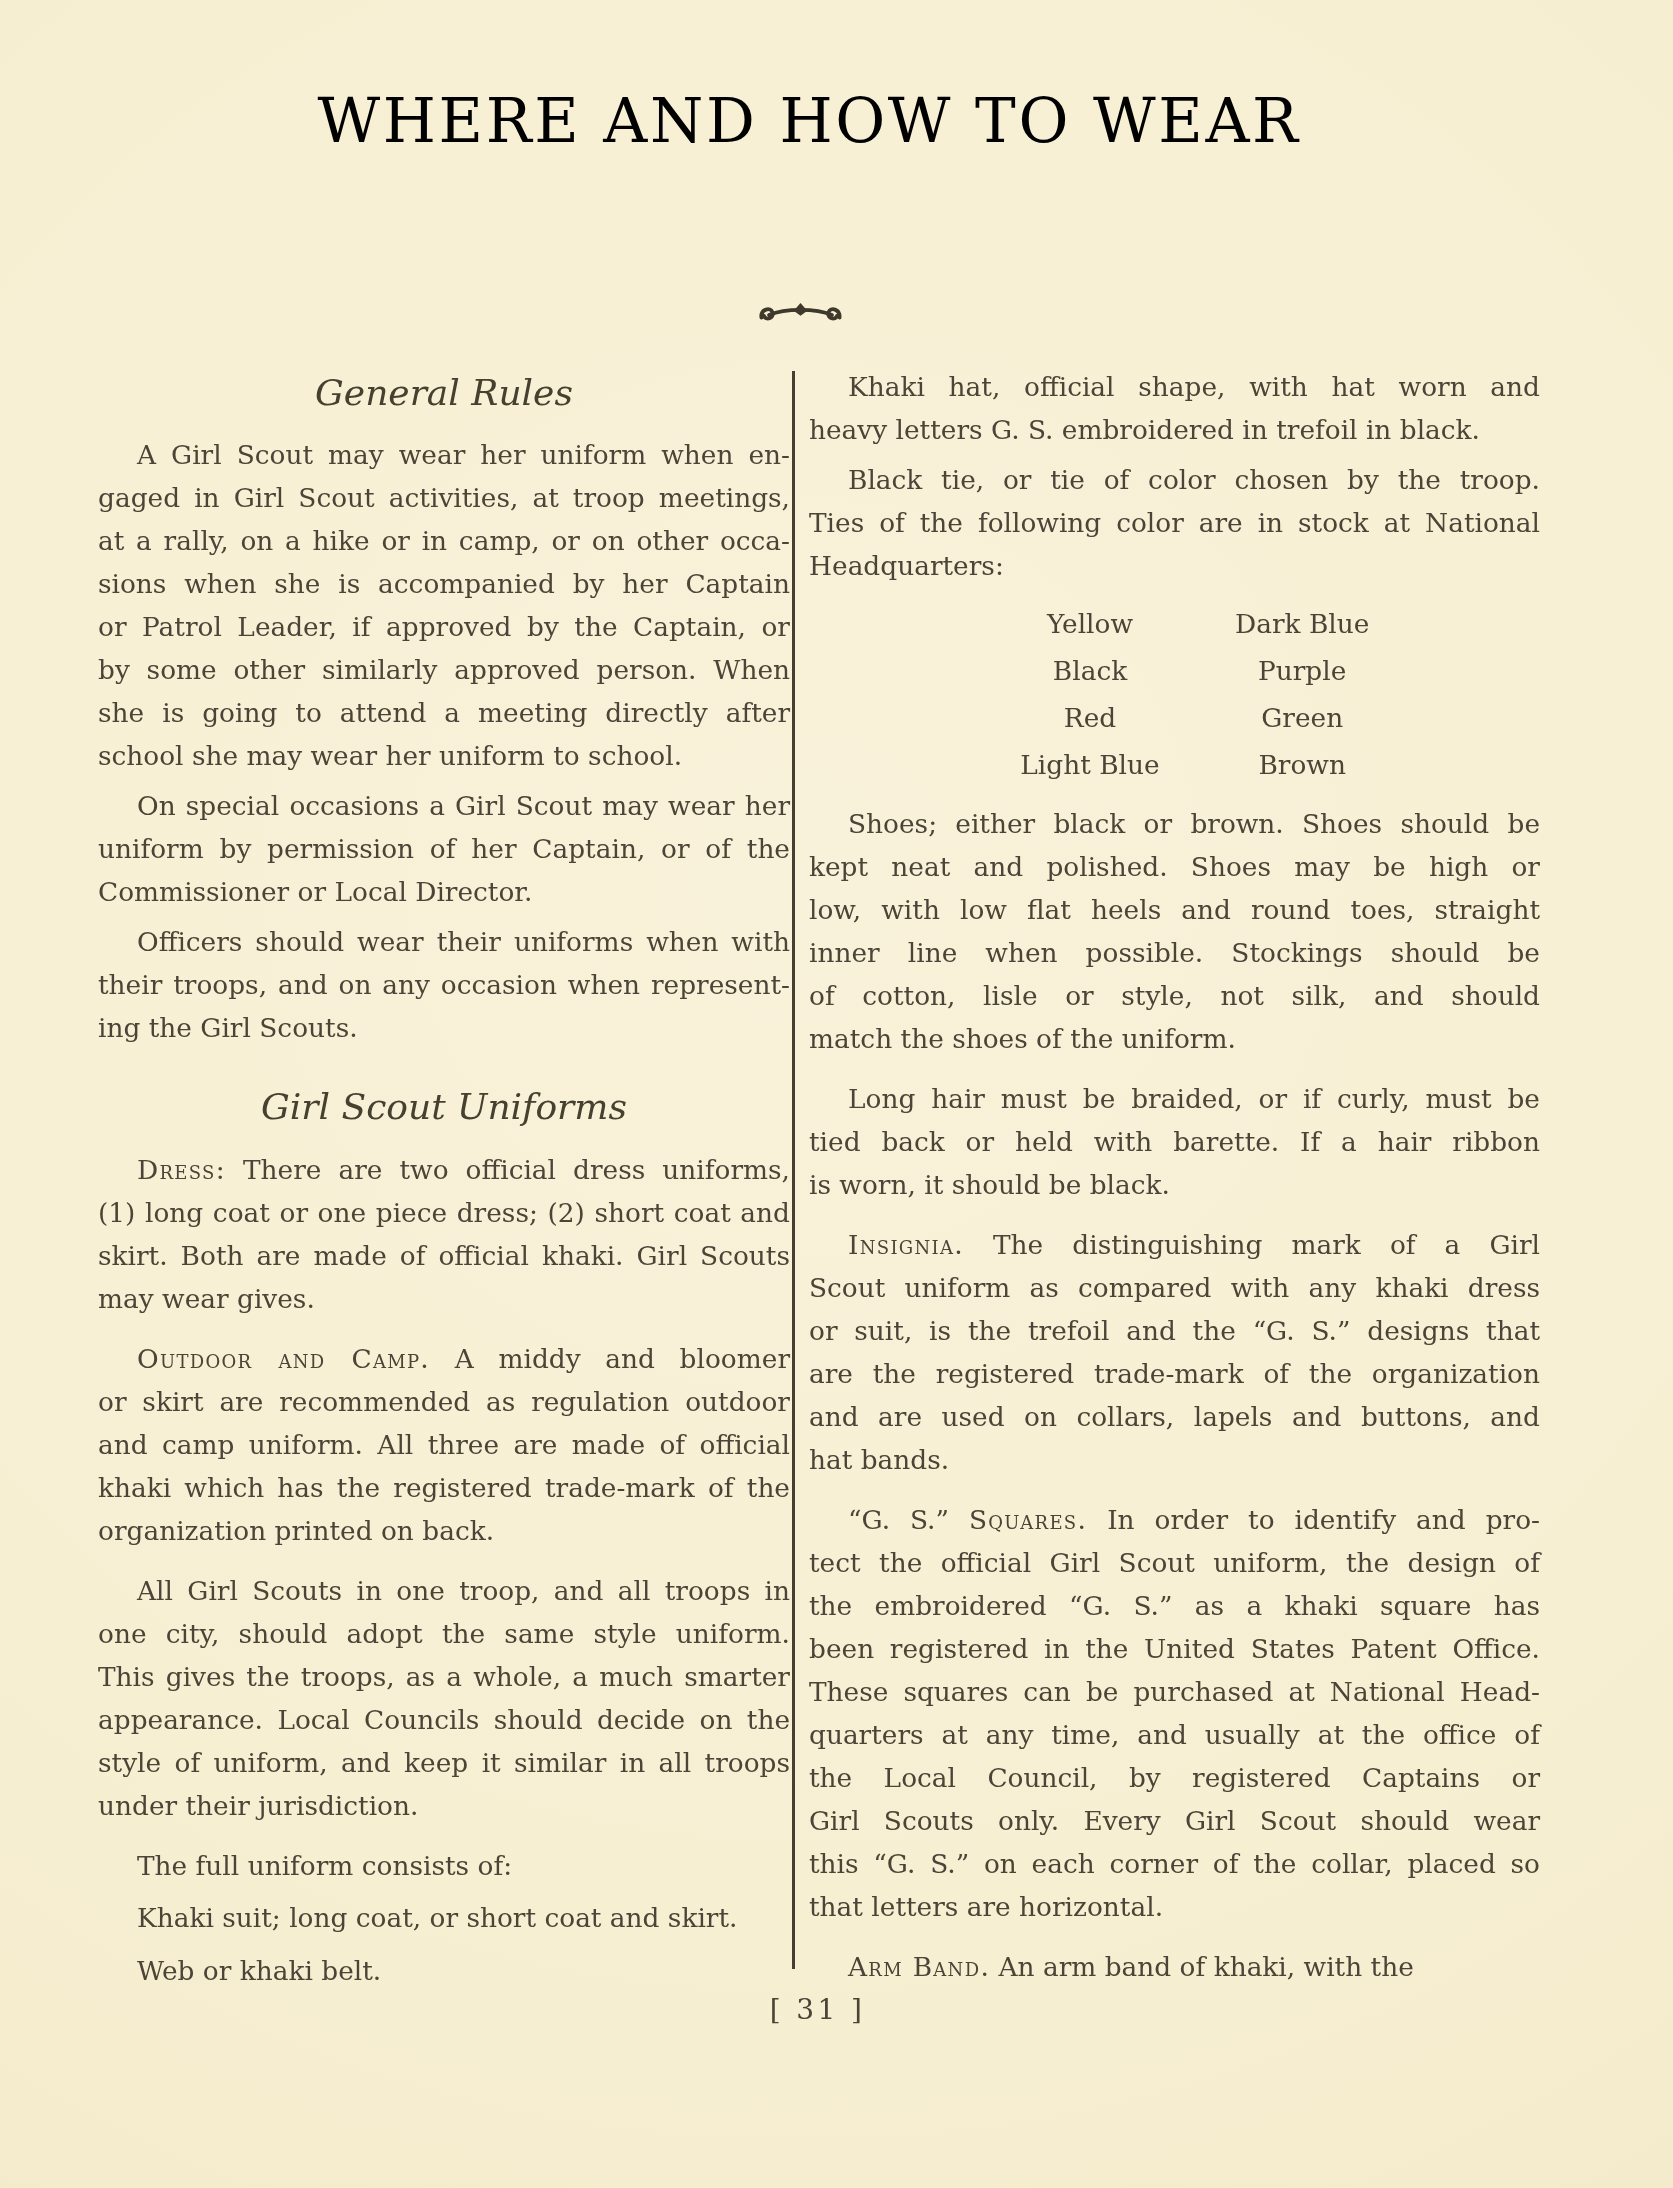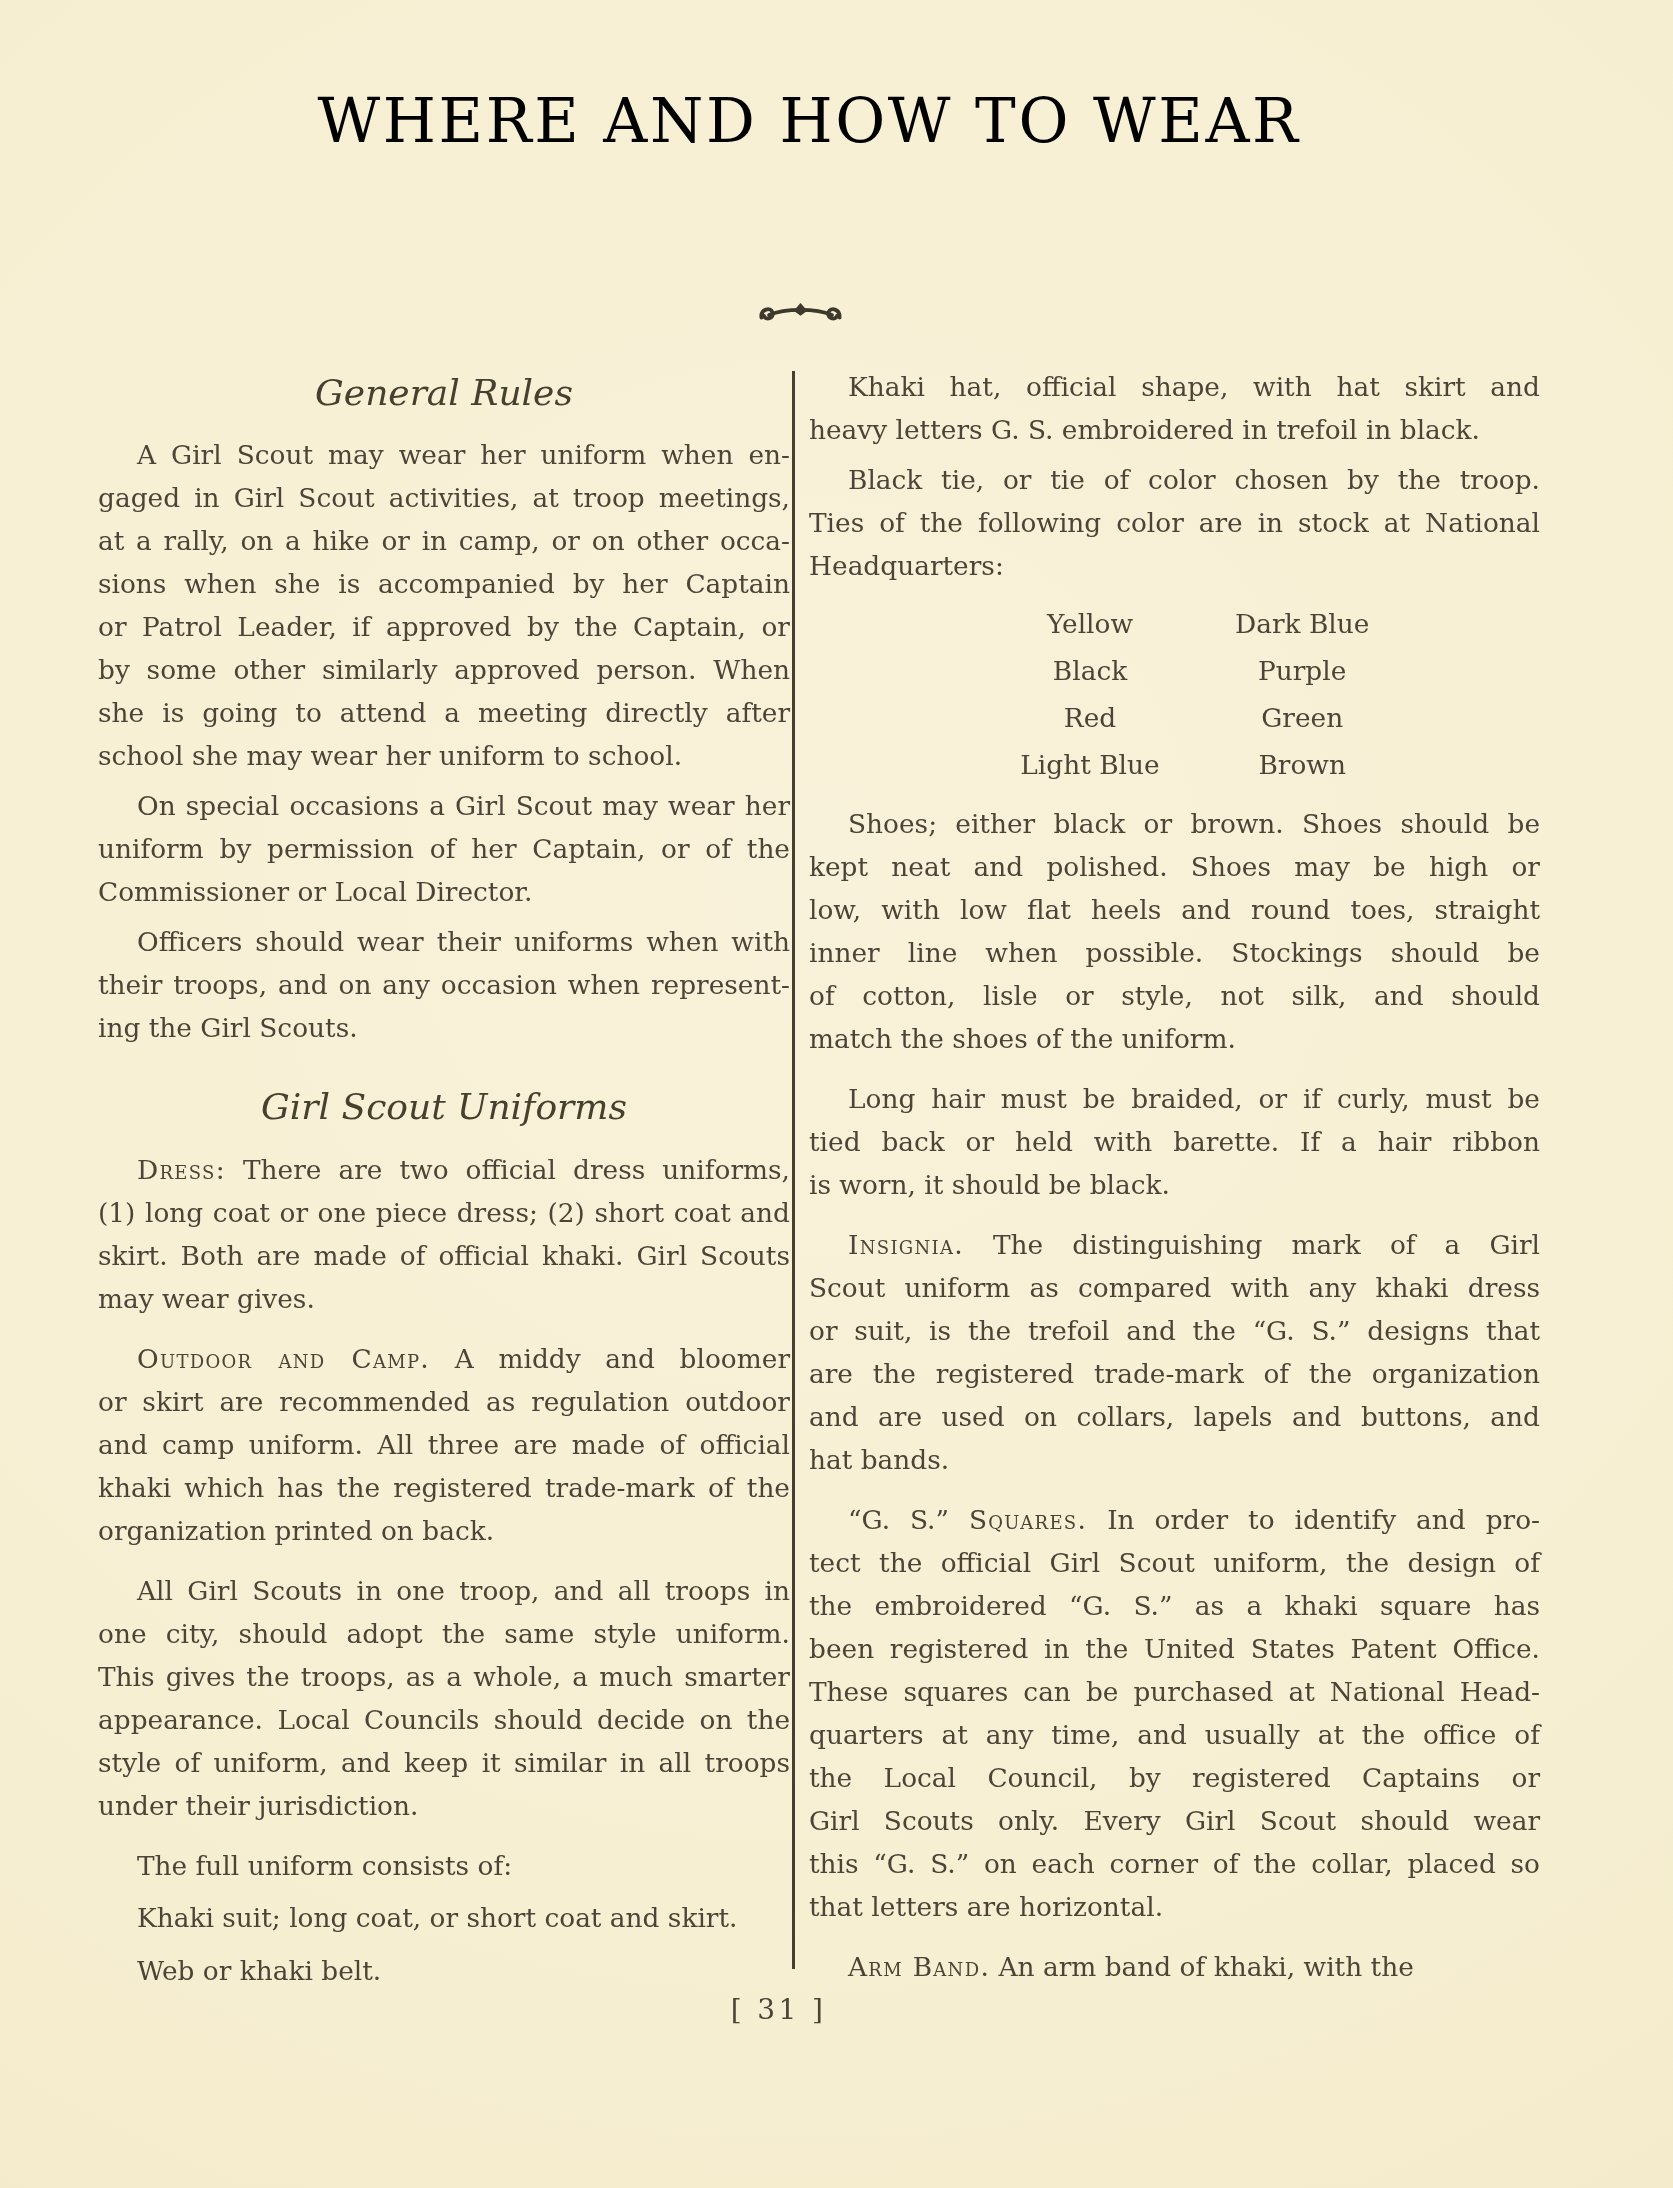--- a/index.html
+++ b/index.html
@@ -106,21 +106,21 @@
   }
   .tie-col {
     line-height: 47px;
   }
   .tie-col.first {
     width: 290px;
   }
   .page-number {
     position: absolute;
     top: 1993px;
-    left: 702px;
+    left: 741px;
     width: 153px;
     text-align: center;
     font-size: 28px;
     letter-spacing: 3.4px;
     color: #4c4437;
   }
 </style>
 </head>
 <body>
 
@@ -191,21 +191,21 @@
     <div class="para listline">
         <div class="line last indent"><span>Khaki suit; long coat, or short coat and skirt.</span></div>
       </div>
     <div class="para listline">
         <div class="line last indent"><span>Web or khaki belt.</span></div>
       </div>
   </div>
 
   <div class="col col-right">
     <div class="para">
-        <div class="line indent"><span>Khaki hat, official shape, with hat skirt and</span></div>
+        <div class="line indent"><span>Khaki hat, official shape, with hat worn and</span></div>
         <div class="line last"><span>heavy letters G. S. embroidered in trefoil in black.</span></div>
       </div>
     <div class="para">
         <div class="line indent"><span>Black tie, or tie of color chosen by the troop.</span></div>
         <div class="line"><span>Ties of the following color are in stock at National</span></div>
         <div class="line last"><span>Headquarters:</span></div>
       </div>
     <div class="tie-table">
       <div class="tie-col first">
           <div>Yellow</div>

